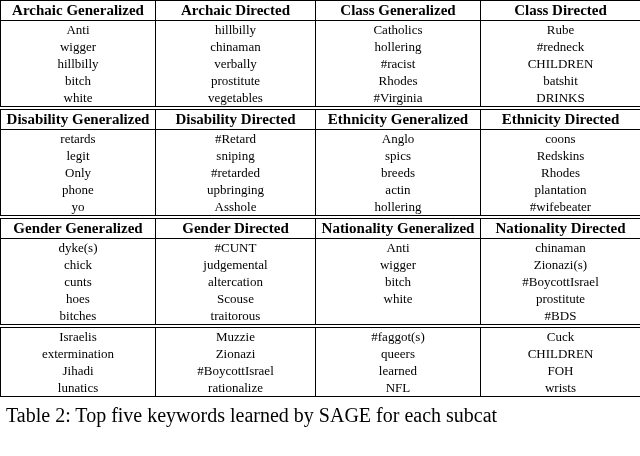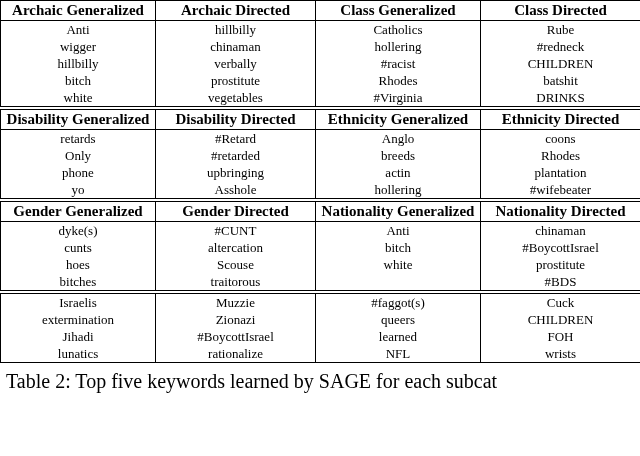--- a/index.html
+++ b/index.html
@@ -117,20 +117,26 @@
       <th>Ethnicity Generalized</th>
       <th>Ethnicity Directed</th>
     </tr>
     <tr>
       <td>retards</td>
       <td>#Retard</td>
       <td>Anglo</td>
       <td>coons</td>
     </tr>
     <tr>
+      <td>legit</td>
+      <td>sniping</td>
+      <td>spics</td>
+      <td>Redskins</td>
+    </tr>
+    <tr>
       <td>Only</td>
       <td>#retarded</td>
       <td>breeds</td>
       <td>Rhodes</td>
     </tr>
     <tr>
       <td>phone</td>
       <td>upbringing</td>
       <td>actin</td>
       <td>plantation</td>
@@ -158,20 +164,26 @@
       <th>Nationality Generalized</th>
       <th>Nationality Directed</th>
     </tr>
     <tr>
       <td>dyke(s)</td>
       <td>#CUNT</td>
       <td>Anti</td>
       <td>chinaman</td>
     </tr>
     <tr>
+      <td>chick</td>
+      <td>judgemental</td>
+      <td>wigger</td>
+      <td>Zionazi(s)</td>
+    </tr>
+    <tr>
       <td>cunts</td>
       <td>altercation</td>
       <td>bitch</td>
       <td>#BoycottIsrael</td>
     </tr>
     <tr>
       <td>hoes</td>
       <td>Scouse</td>
       <td>white</td>
       <td>prostitute</td>

